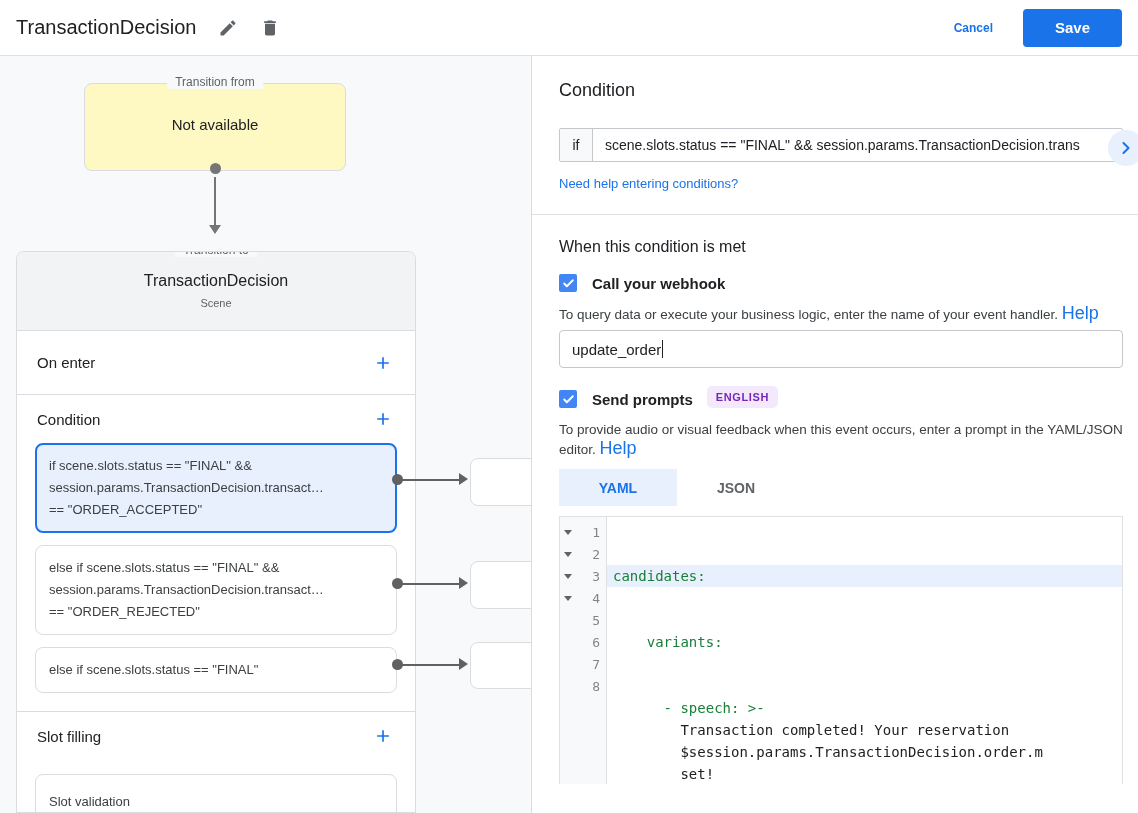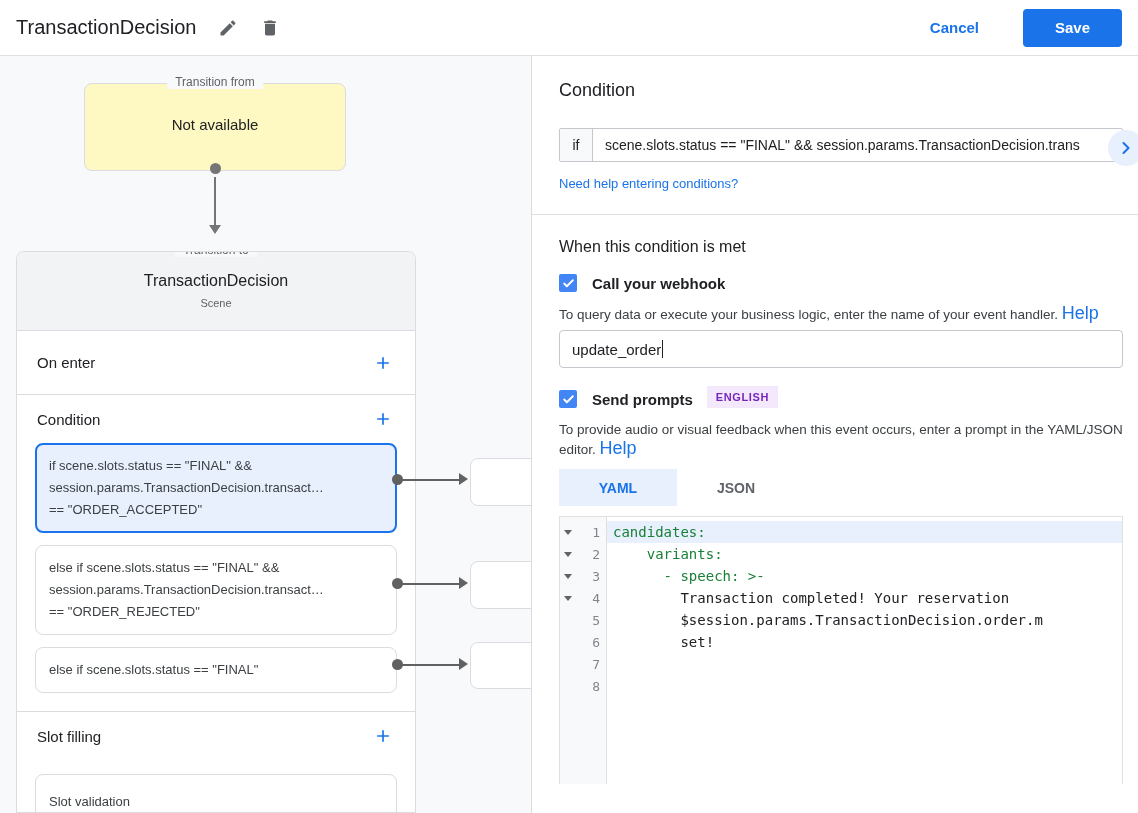--- a/index.html
+++ b/index.html
@@ -11,21 +11,21 @@
   }
   
   .app-header {
     position:absolute; left:0; top:0; width:1138px; height:56px;
     background:#fff; border-bottom:1px solid #e0e0e0;
     display:flex; align-items:center; padding:0 16px;
   }
   .app-title { font-size:20px; color:#202124; margin-right:18px; }
   .icon-btn { background:none; border:none; cursor:pointer; padding:4px; margin-right:14px; display:flex; align-items:center; }
   .header-actions { margin-left:auto; display:flex; align-items:center; }
-  .cancel-btn { background:none; border:none; color:#1a73e8; font-size:15px; font-weight:bold; cursor:pointer; margin-right:44px; font-family:inherit; }
+  .cancel-btn { background:none; border:none; color:#1a73e8; font-size:12px; font-weight:bold; cursor:pointer; margin-right:30px; font-family:inherit; }
   .save-btn { background:#1a73e8; color:#fff; border:none; border-radius:4px; width:99px; height:38px; font-size:15px; font-weight:bold; cursor:pointer; font-family:inherit; }
 
   
   .diagram {
     position:absolute; left:0; top:56px; width:531px; height:757px;
     background:#f8f9fa; overflow:hidden;
   }
   .fieldset { position:absolute; border:1px solid #dadce0; border-radius:8px; background:transparent; }
   .legend {
     position:absolute; top:-9px; left:50%; transform:translateX(-50%);
@@ -83,35 +83,35 @@
   .check-row { display:flex; align-items:flex-end; margin-top:18px; }
   .checkbox { width:18px; height:18px; background:#4285f4; border-radius:2px; display:flex; align-items:center; justify-content:center; cursor:pointer; flex:none; }
   .check-label { font-size:15px; font-weight:bold; color:#202124; margin-left:15px; }
   .helper { font-size:13.5px; color:#3c4043; margin-top:12px; line-height:19px; width:564px; }
   .helper .link { font-size:18px; }
   .text-input {
     width:564px; height:38px; border:1px solid #c4c7cc; border-radius:4px; margin-top:6px;
     display:flex; align-items:center; padding:0 12px; font-size:15px; color:#202124; cursor:text;
   }
   .cursor-bar { display:inline-block; width:1px; height:18px; background:#202124; margin-left:1px; }
-  .badge { background:#f4e8fd; color:#7627bb; font-size:11px; font-weight:bold; letter-spacing:0.6px; padding:5px 9px; border-radius:0; margin-left:14px; }
+  .badge { background:#f4e8fd; color:#7627bb; font-size:11px; font-weight:bold; letter-spacing:0.6px; padding:5px 9px; border-radius:5px; margin-left:14px; }
   .tabs { display:flex; margin-top:10px;text-align:right; }
   .tab { width:118px; height:37px; display:flex; align-items:center; justify-content:center; font-size:14px; font-weight:bold; color:#5f6368; cursor:pointer; }
   .tab.active { background:#e8f0fe; color:#1a73e8; }
 
   
   .editor { display:flex; margin-top:10px; width:564px; height:268px; border:1px solid #e0e0e0; border-bottom:none; font-family:"DejaVu Sans Mono", monospace; font-size:14px; }
   .gutter { width:47px; background:#f8f9fa; border-right:1px solid #e0e0e0; padding-top:4px; flex:none; }
   .g-row { height:22px; display:flex; align-items:center; }
   .fold { width:16px; display:flex; align-items:center; justify-content:center; cursor:pointer; }
   .fold-tri { width:0; height:0; border-left:4px solid transparent; border-right:4px solid transparent; border-top:5px solid #5f6368; }
   .lnum { flex:1; text-align:right; padding-right:6px; font-size:13px; color:#80868b; font-family:"DejaVu Sans Mono", monospace; }
   .code { flex:1; padding-top:4px; overflow:hidden; }
   .c-row { height:22px; line-height:22px; white-space:pre; padding-left:6px; color:#202124; }
-  .c-row.green { color:#188038; }
+  .c-row.green { color:#188038;margin-top:44px; }
   .c-row.active { background:#e8f0fe; }
 </style>
 </head>
 <body>
 
 <div class="app-header">
   <div class="app-title">TransactionDecision</div>
   <button class="icon-btn">
     <svg width="20" height="20" viewBox="0 0 24 24">
         <path fill="#5f6368" d="M3 17.25V21h3.75L17.81 9.94l-3.75-3.75L3 17.25zM20.71 7.04c.39-.39.39-1.02 0-1.41l-2.34-2.34c-.39-.39-1.02-.39-1.41 0l-1.83 1.83 3.75 3.75 1.83-1.83z"></path>

